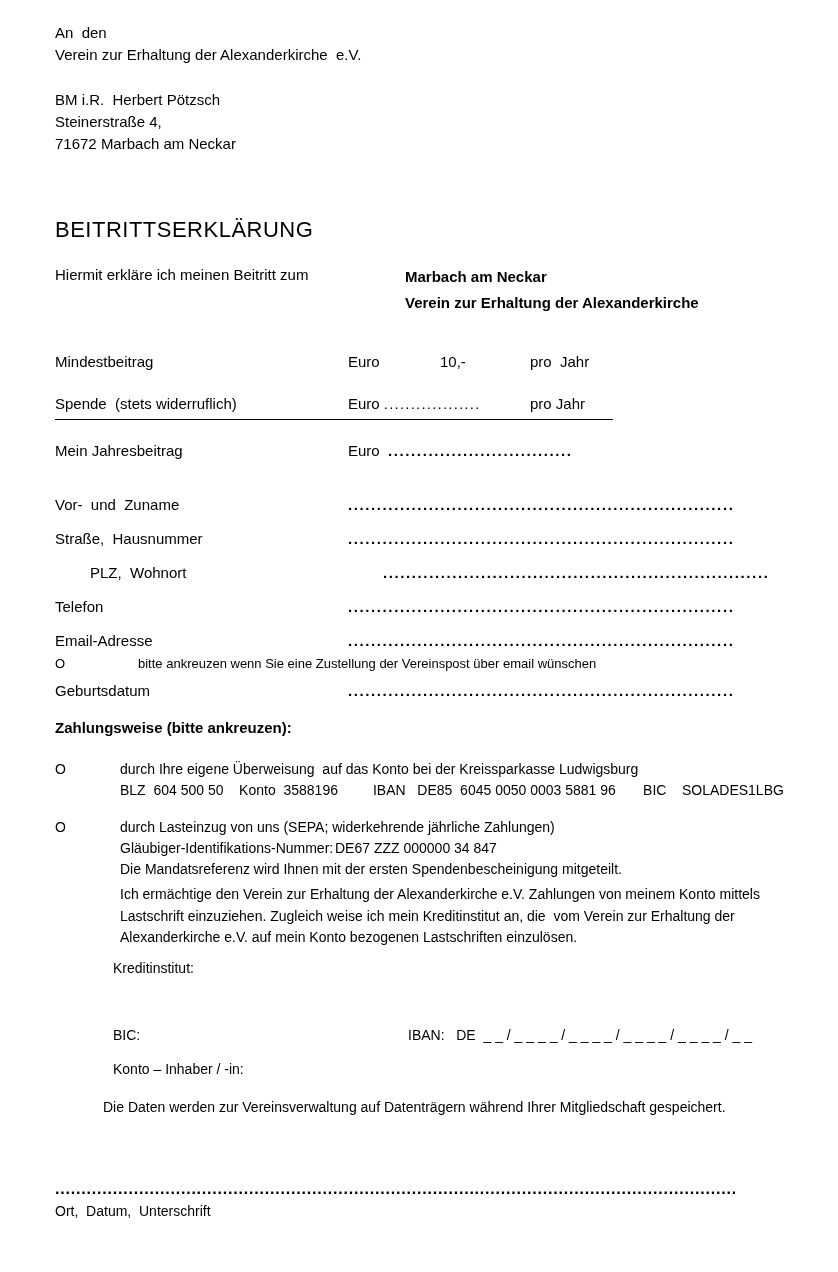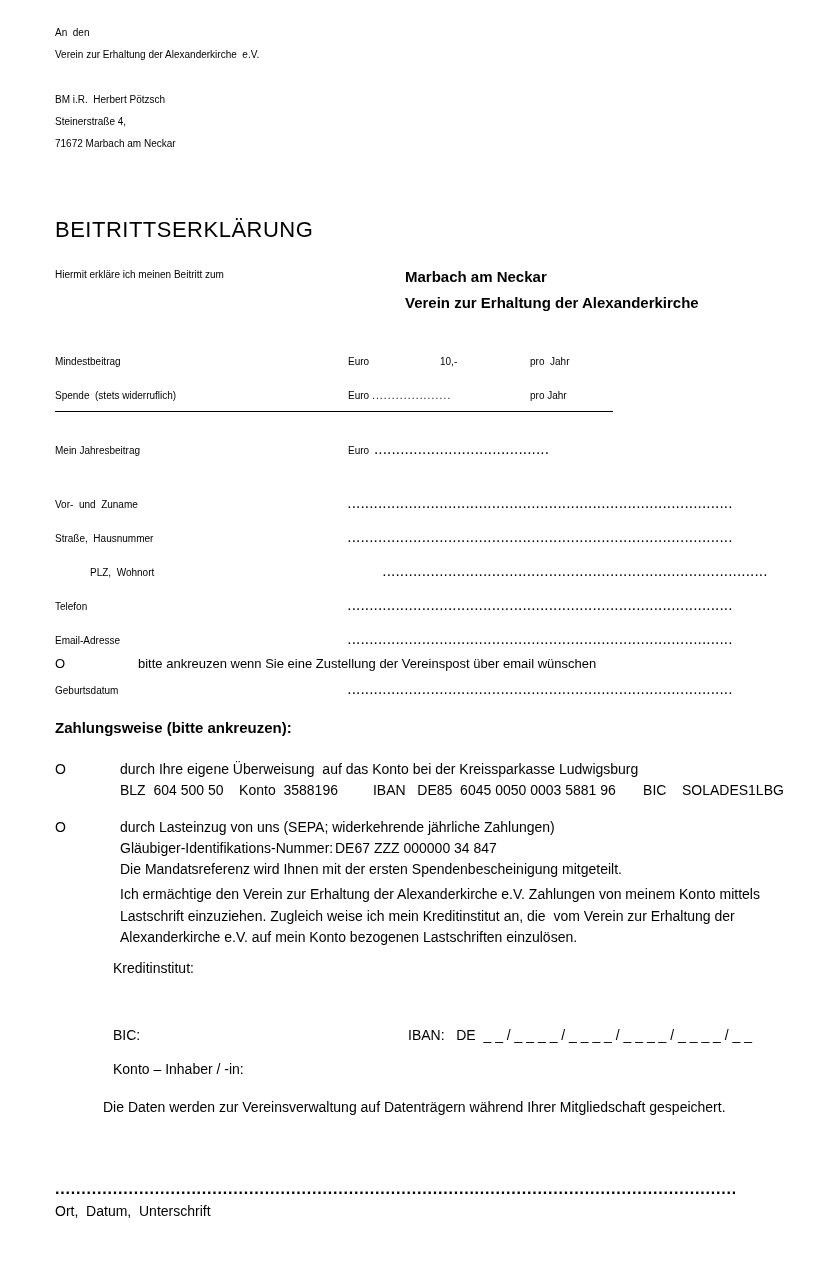--- a/index.html
+++ b/index.html
@@ -6,21 +6,21 @@
   .page{
     position:relative;
     width:838px;height:1272px;
     background:#ffffff;
     font-family:"Liberation Sans","DejaVu Sans",sans-serif;
     color:#000;
     overflow:hidden;
   }
   .abs{position:absolute;}
   [data-bind]{white-space:pre-wrap;}
-  .t15{font-size:10px;line-height:22px;}
+  .t15{font-size:15px;line-height:22px;}
   .t15b{font-size:15px;line-height:22px;font-weight:bold;}
   .t13{font-size:14px;line-height:21px;}
   .t12{font-size:13px;line-height:20px;margin-top:40px;}
   .title{font-size:22px;line-height:28px;letter-spacing:0.5px;}
   .row{display:flex;align-items:flex-start;}
   .fl{width:293px;flex:none;}          
   .c2{width:92px;flex:none;}           
   .c3{width:90px;flex:none;}           
   .cell182{width:182px;flex:none;white-space:nowrap;overflow:hidden;}
   .dots{
@@ -70,21 +70,21 @@
     </div>
   </div>
 
   <div class="abs row" style="left:55px;top:351px;">
     <div class="t15 fl" data-bind="fees.min.label">Mindestbeitrag</div>
     <div class="t15 c2" data-bind="fees.min.currency">Euro</div>
     <div class="t15 c3" data-bind="fees.min.amount">10,-</div>
     <div class="t15" data-bind="fees.min.period">pro  Jahr</div>
   </div>
 
-  <div class="abs underline-row" style="left:55px;top:385px;">
+  <div class="abs underline-row" style="left:55px;top:393px;">
     <div class="row">
       <div class="t15 fl" data-bind="fees.donation.label">Spende  (stets widerruflich)</div>
       <div class="t15 cell182"><span data-bind="fees.donation.currency">Euro</span> <span class="dots dots-reg ddots" data-bind="dots.donation">....................</span></div>
       <div class="t15" data-bind="fees.donation.period">pro Jahr</div>
     </div>
   </div>
 
   <div class="abs row" style="left:55px;top:440px;">
     <div class="t15 fl" data-bind="fees.annual.label">Mein Jahresbeitrag</div>
     <div class="t15" style="white-space:nowrap;"><span data-bind="fees.annual.currency">Euro</span>&nbsp;&nbsp;<span class="dots adots" data-bind="dots.annual">........................................</span></div>

